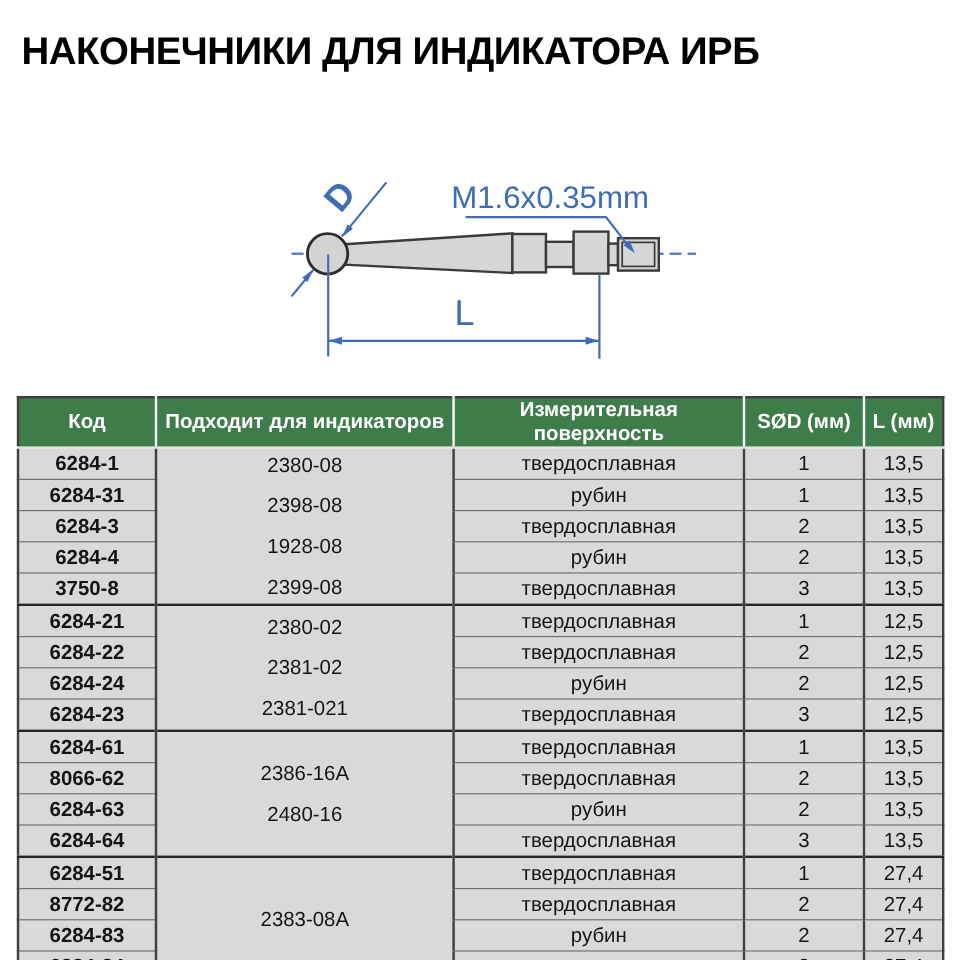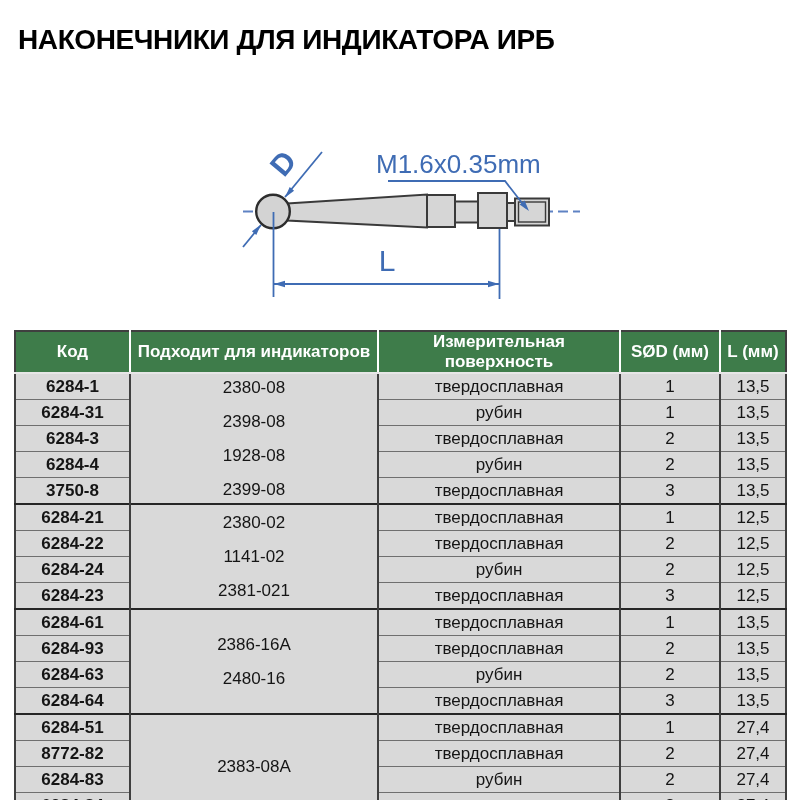--- a/index.html
+++ b/index.html
@@ -2,21 +2,21 @@
 <html><head>
 <meta charset="utf-8">
 <style>
   html,body { margin:0; padding:0; }
   body {
     width:800px; height:800px; background:#ffffff; position:relative;
     font-family:"Liberation Sans", sans-serif; overflow:hidden;
   }
   .title {
     position:absolute; left:18px; top:24px;
-    font-size:28px; font-weight:bold; color:#000000; letter-spacing:-0.4px;
+    font-size:32px; font-weight:bold; color:#000000; letter-spacing:-0.4px;
     white-space:nowrap;
   }
   svg.drawing { position:absolute; left:0; top:0; }
   .cl    { stroke:#5e82c3; stroke-width:2; stroke-dasharray:10 5; }
   .part  { fill:#d6d6d6; stroke:#3a3a3a; stroke-width:2; }
   .part-inner { fill:none; stroke:#3a3a3a; stroke-width:1.4; }
   .ball  { fill:#d3d3d3; stroke:#2d2d2d; stroke-width:2.4; }
   .dim   { stroke:#3f6cb4; stroke-width:1.8; fill:none; }
   .arrow { fill:#3f6cb4; stroke:none; }
   .lbl   { fill:#3f6cb4; font-family:"Liberation Sans", sans-serif; font-size:30px; }
@@ -146,21 +146,21 @@
       <td>твердосплавная</td>
       <td>3</td>
       <td>13,5</td>
     </tr>
 
     <tr class="group-start">
       <td class="code">6284-21</td>
       <td class="ind" rowspan="4">
         <div class="ind-lines">
           <div>2380-02</div>
-          <div>1141-02</div>
+          <div>2381-02</div>
           <div>2381-021</div>
         </div>
       </td>
       <td>твердосплавная</td>
       <td>1</td>
       <td>12,5</td>
     </tr>
     <tr>
       <td class="code">6284-22</td>
       <td>твердосплавная</td>
@@ -186,21 +186,21 @@
         <div class="ind-lines">
           <div>2386-16A</div>
           <div>2480-16</div>
         </div>
       </td>
       <td>твердосплавная</td>
       <td>1</td>
       <td>13,5</td>
     </tr>
     <tr>
-      <td class="code">6284-93</td>
+      <td class="code">8066-62</td>
       <td>твердосплавная</td>
       <td>2</td>
       <td>13,5</td>
     </tr>
     <tr>
       <td class="code">6284-63</td>
       <td>рубин</td>
       <td>2</td>
       <td>13,5</td>
     </tr>

